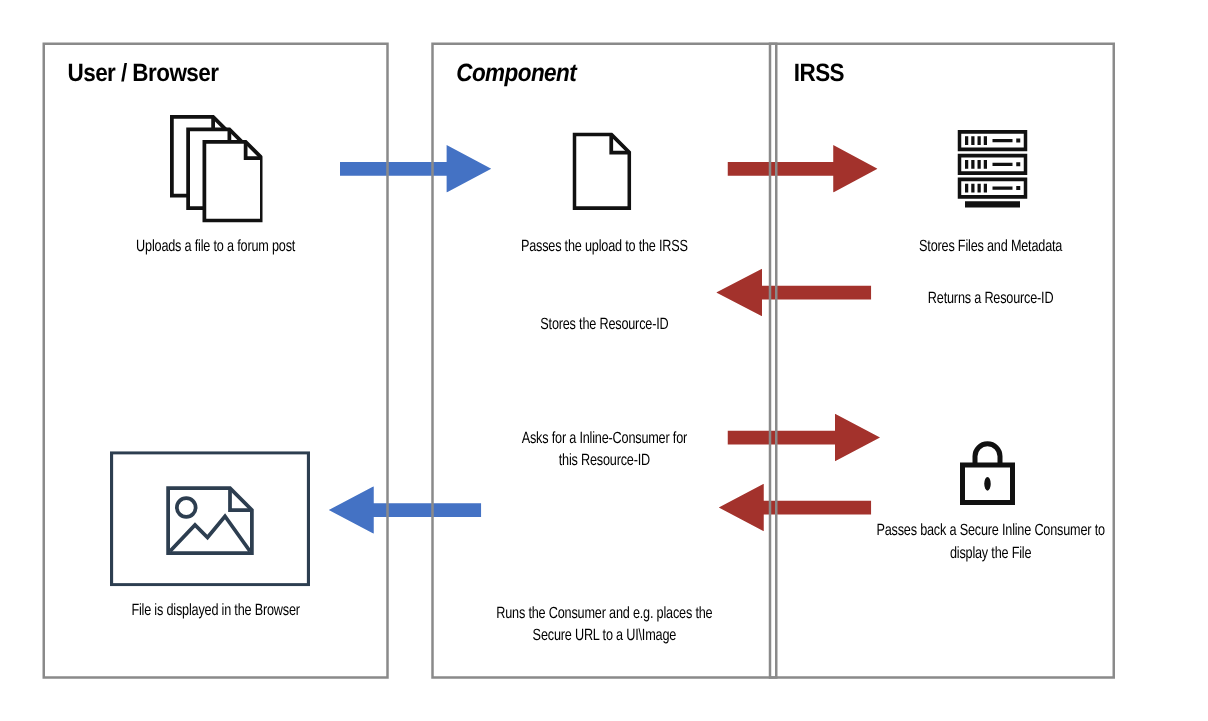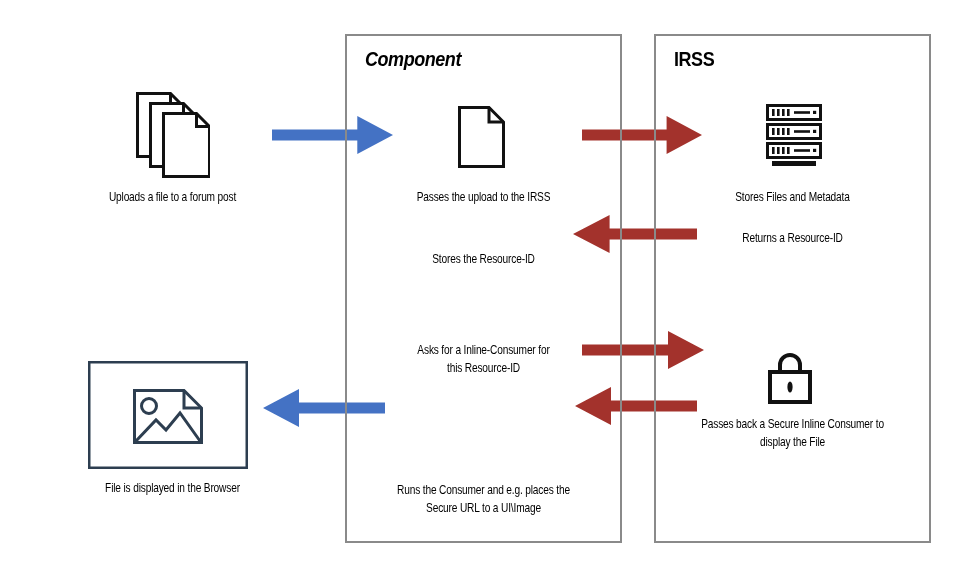--- a/index.html
+++ b/index.html
@@ -5,21 +5,21 @@
   html,body{margin:0;padding:0;background:#fff;}
   #stage{
     position:relative;width:966px;height:577px;background:#fff;overflow:hidden;
     font-family:"Liberation Sans",sans-serif;color:#000;
   }
   
   .col-box{
     position:absolute;top:34px;width:277px;height:509px;
     border:2px solid #8a8a8a;box-sizing:border-box;background:transparent;z-index:2;
   }
-  .col-user{left:34px;} .col-component{left:345px;font-style:italic;} .col-irss{left:654px;}
+  .col-user{left:34px;} .col-component{left:345px;font-style:italic;} .col-irss{left:615px;}
   .col-title{
     position:absolute;top:12px;left:18px;font-size:20px;font-weight:bold;
     letter-spacing:-0.5px;transform:scaleX(0.9);transform-origin:left center;
     white-space:nowrap;
   }
   
   .arrow{position:absolute;z-index:1;height:38px;}
   .arrow svg{display:block;width:100%;height:100%;}
   
   .lbl{
@@ -65,20 +65,23 @@
       <polygon points="122,13.5 36,13.5 36,0 0,19 36,38 36,24.5 122,24.5" fill="currentColor"></polygon>
     </svg>
   </div>
 
   <div class="arrow" style="left: 263px; top: 389px; width: 122px; color: rgb(68, 114, 196);">
     <svg viewBox="0 0 122 38" preserveAspectRatio="none">
       <polygon points="122,13.5 36,13.5 36,0 0,19 36,38 36,24.5 122,24.5" fill="currentColor"></polygon>
     </svg>
   </div>
 
+  <div class="col-box col-user">
+    <div class="col-title">User / Browser</div>
+  </div>
   <div class="col-box col-component">
     <div class="col-title">Component</div>
   </div>
   <div class="col-box col-irss">
     <div class="col-title">IRSS</div>
   </div>
 
   <div class="icon" style="left:136px;top:92px;">
     <svg width="74" height="86" viewBox="0 0 74 86">
       <g stroke="currentColor" stroke-width="3" fill="#fff" stroke-linejoin="miter">

